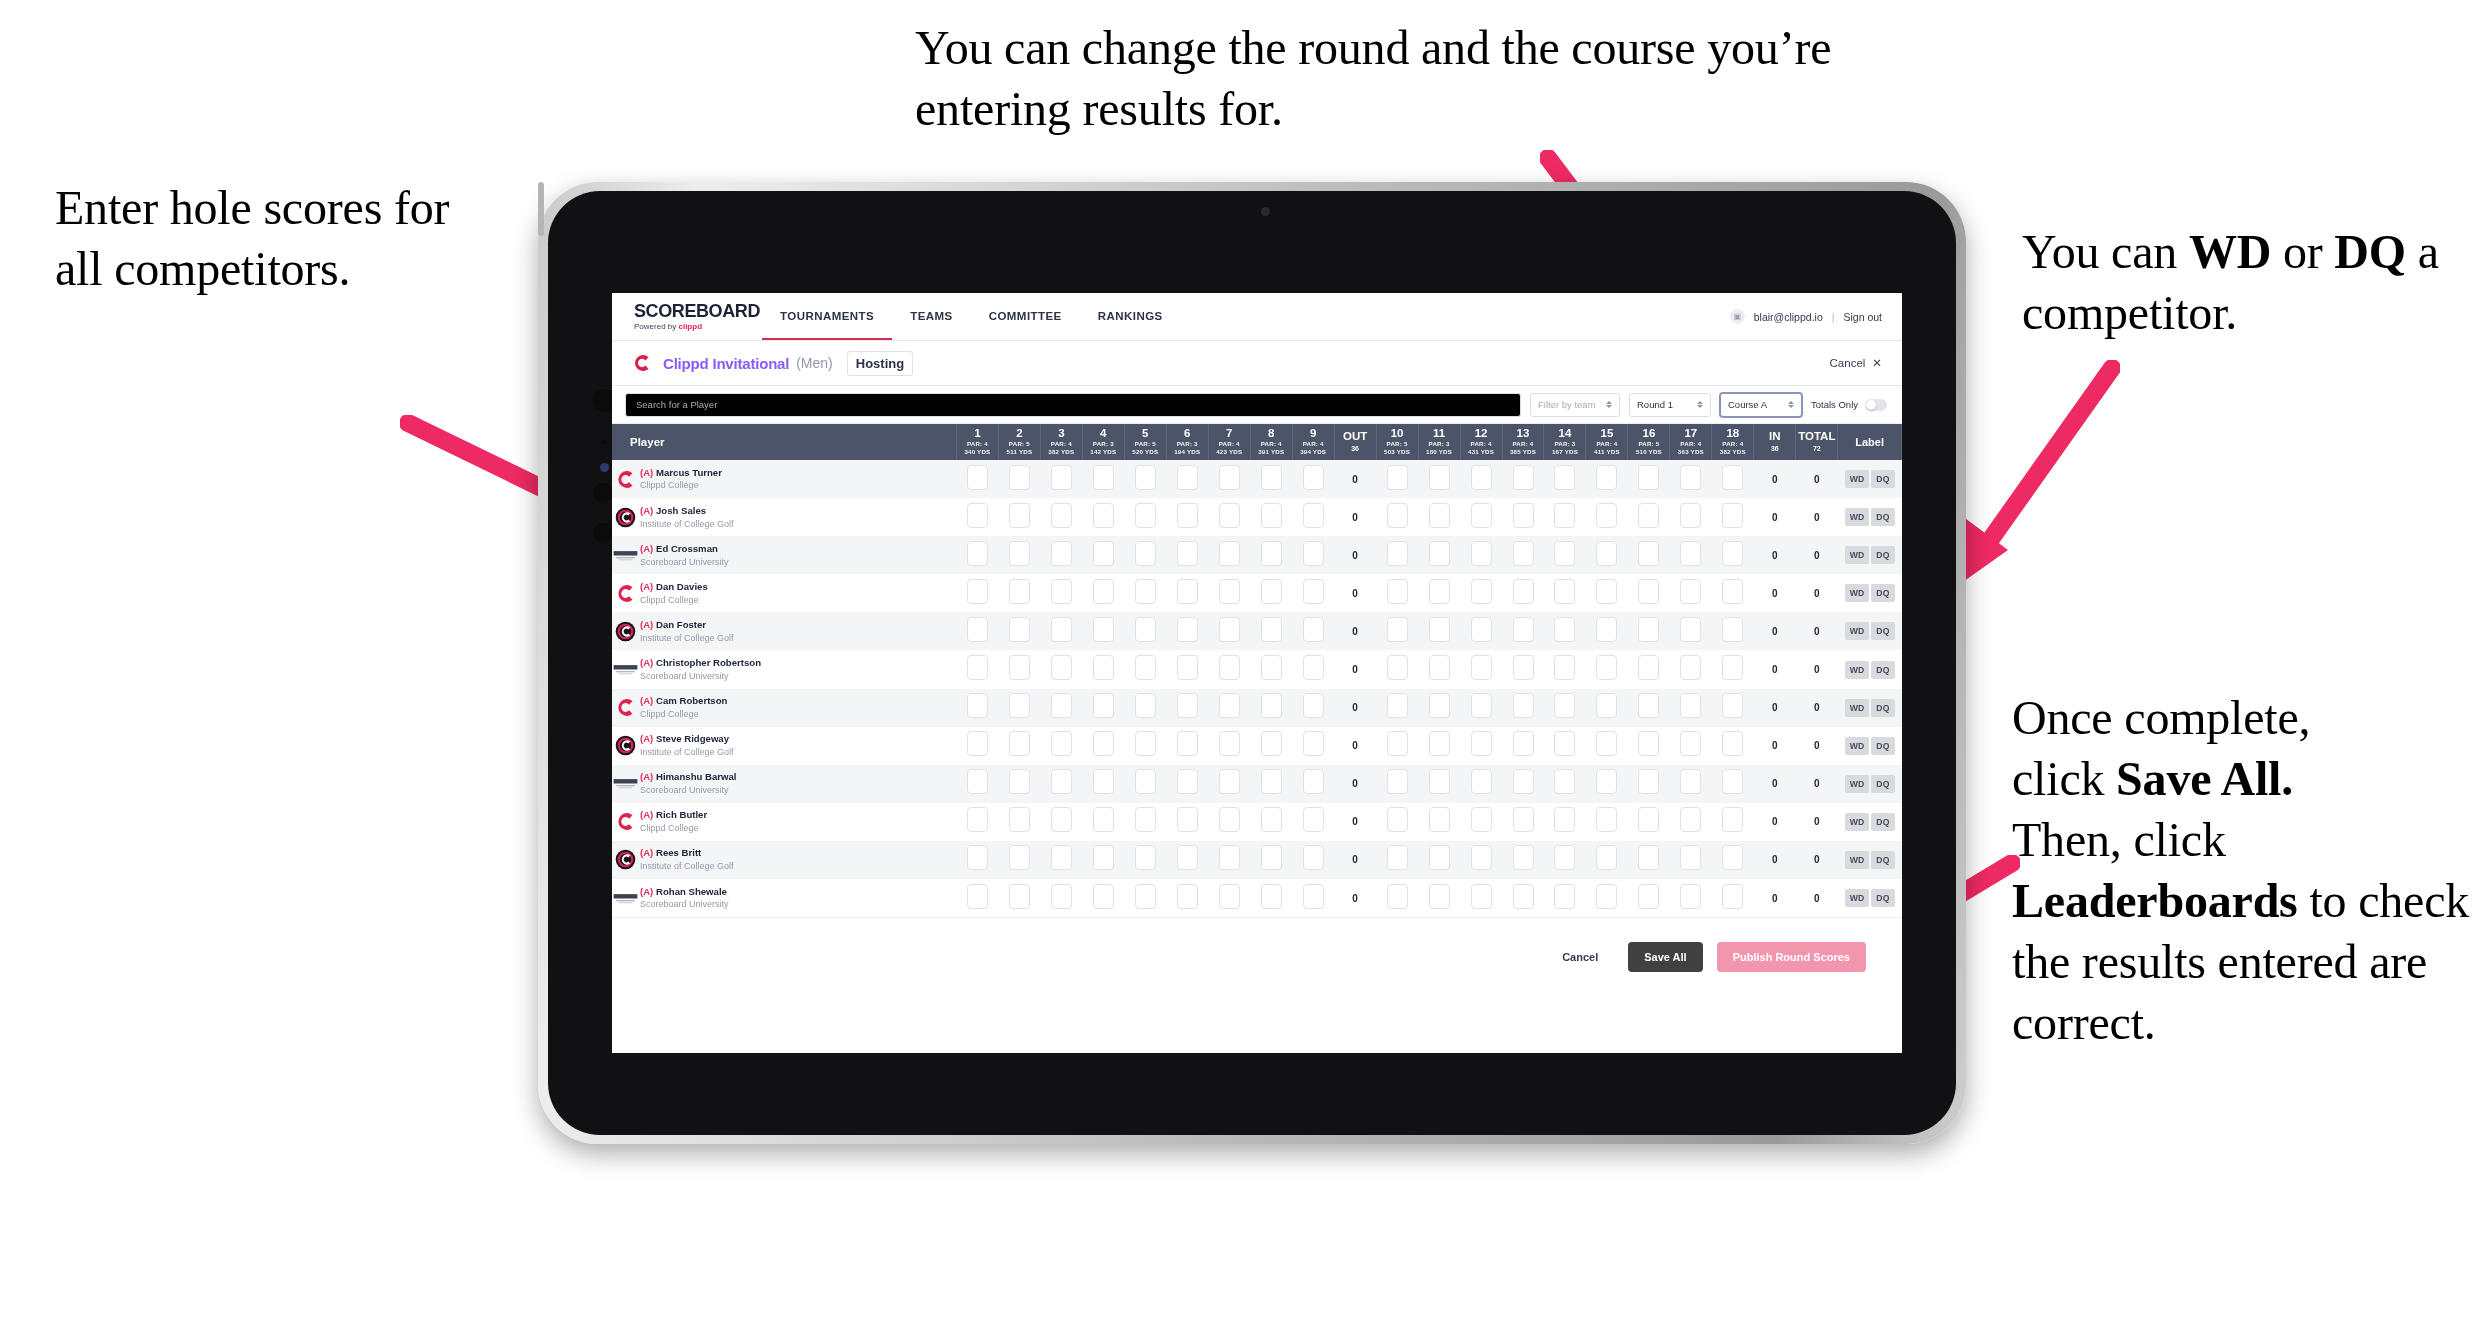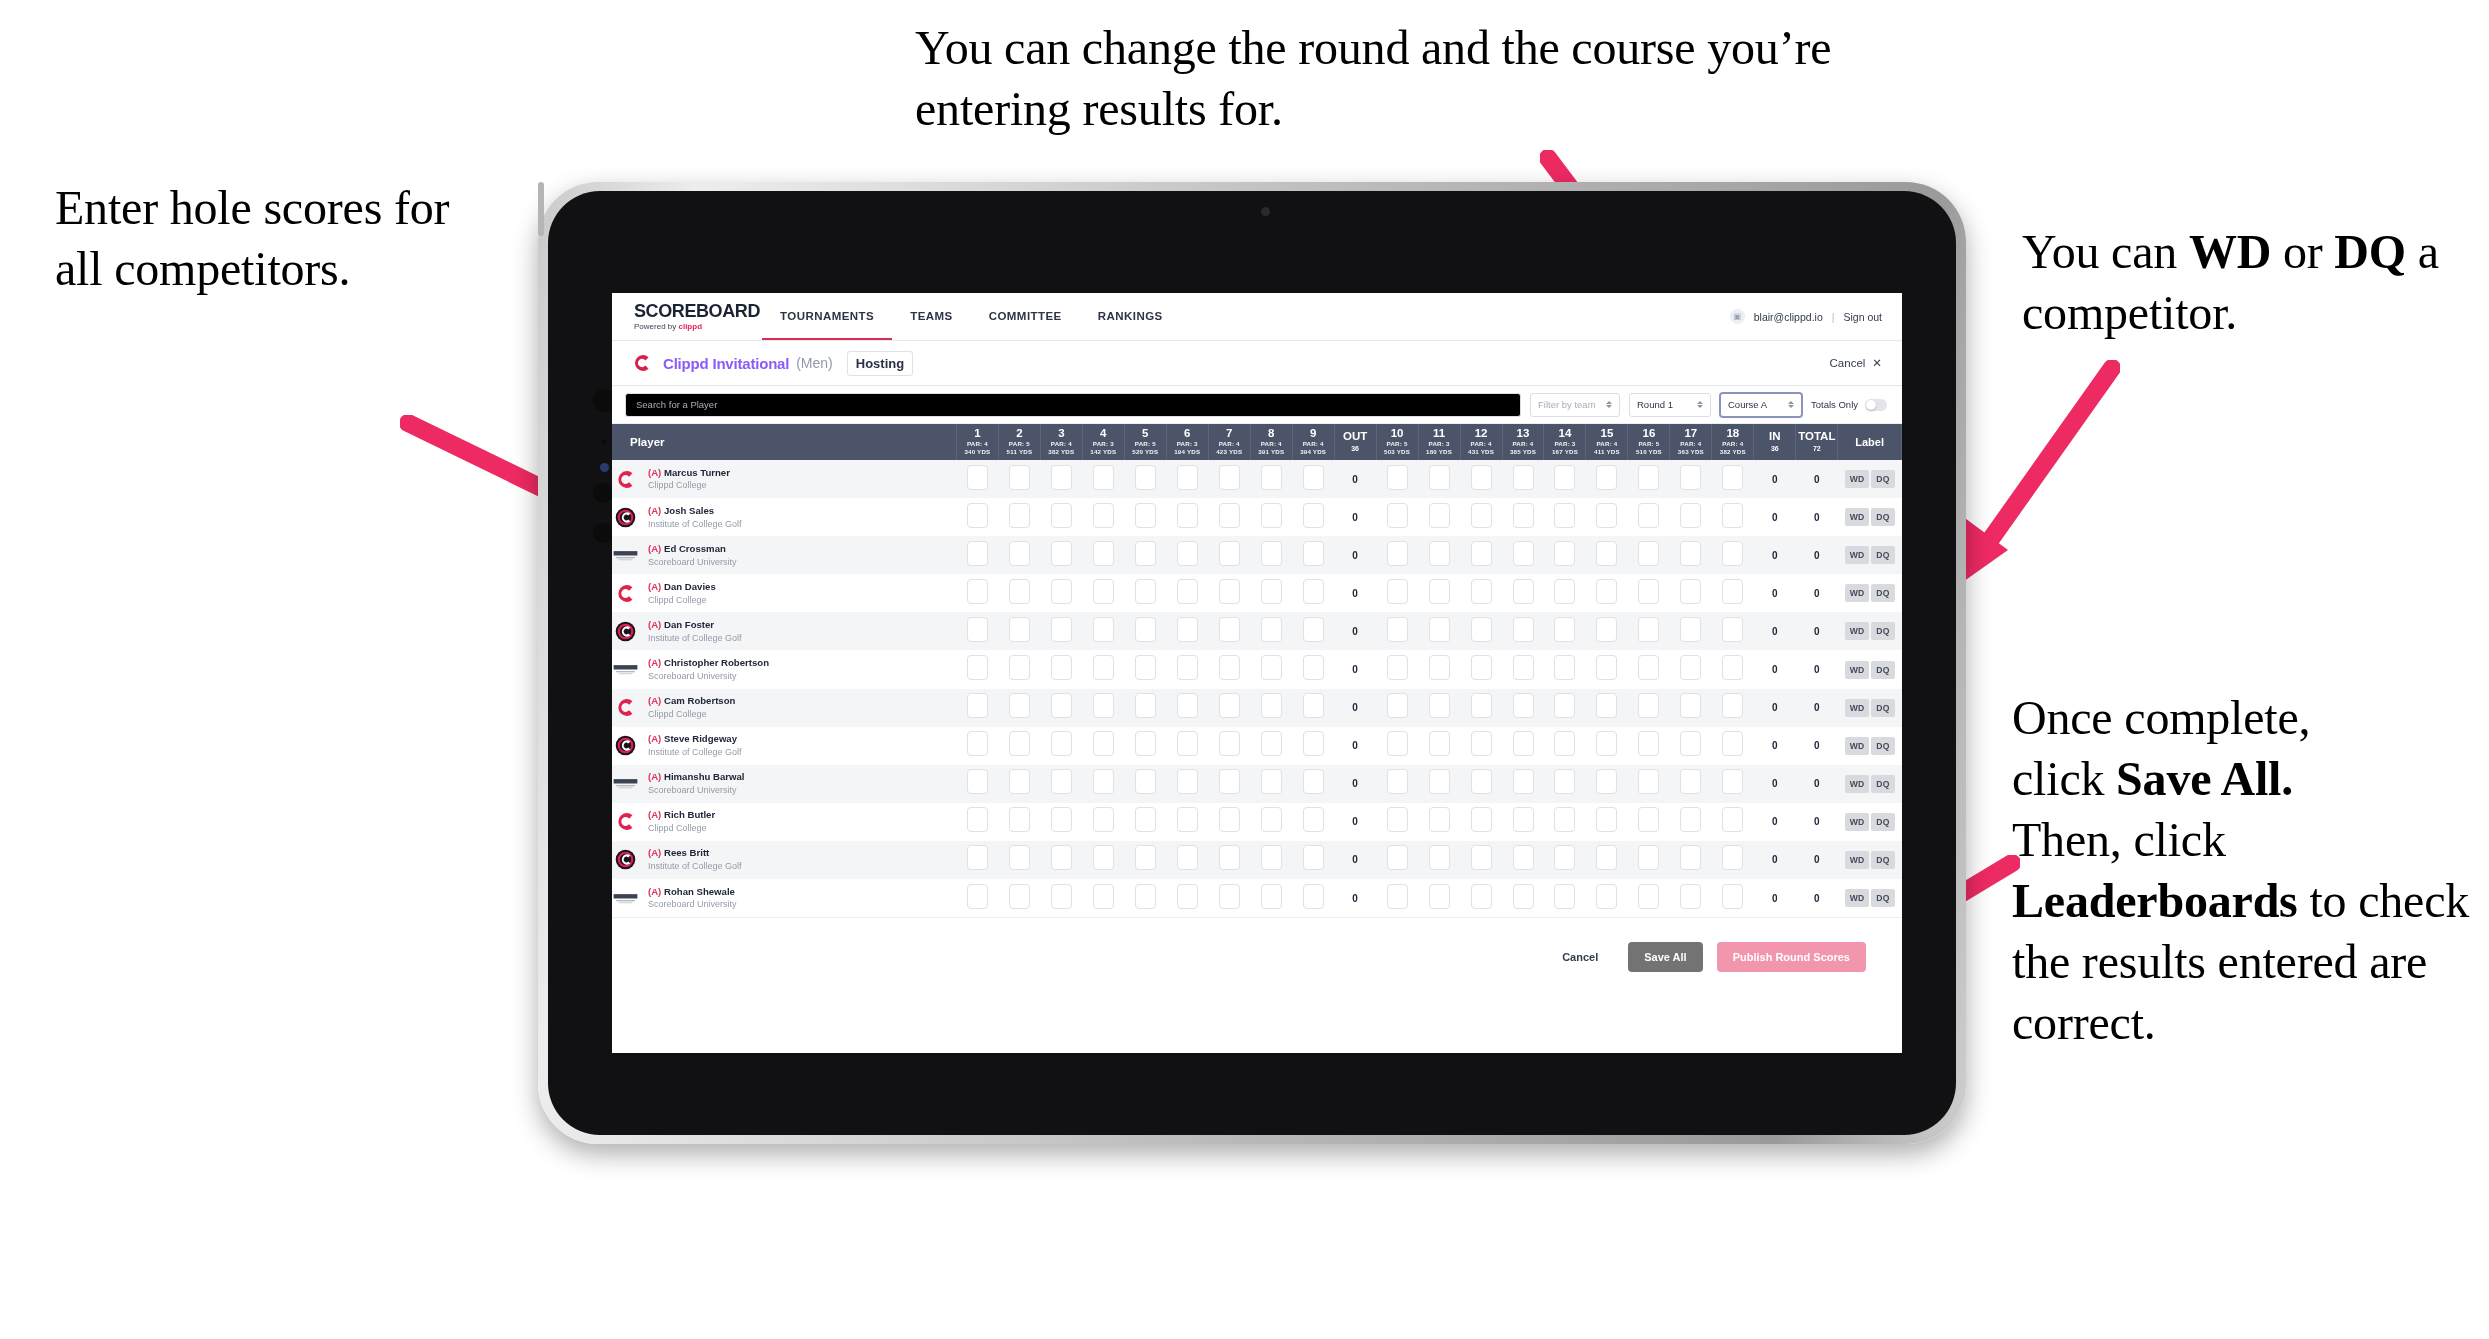--- a/index.html
+++ b/index.html
@@ -116,39 +116,39 @@
   .hpar{font-size:6.2px;font-weight:700;letter-spacing:.2px;line-height:1.35;opacity:.93;}
   .hyds{font-size:6.2px;font-weight:700;letter-spacing:.2px;line-height:1.35;opacity:.93;}
   .sumname{font-size:11.5px;font-weight:800;line-height:1.15;}
   .sumval{font-size:7px;font-weight:700;line-height:1.6;}
 
   #scores tbody tr{height:38.1px;}
   #scores tbody tr.odd{background:#f4f5f7;}
   #scores tbody tr.even{background:#ffffff;}
   #scores tbody td{padding:0;vertical-align:middle;}
   td.c-player{padding-left:10px;}
-  .prow{display:flex;align-items:center;gap:10px;}
+  .prow{display:flex;align-items:center;gap:2px;}
   .pteam-logo{width:26px;height:22px;flex:none;display:flex;align-items:center;justify-content:center;}
   .pn{font-size:9.6px;font-weight:700;color:#20273a;line-height:1.35;}
   .pn .amt{color:#e0315c;}
   .pteam{font-size:9px;color:#949aa8;line-height:1.35;}
   td.c-hole{text-align:center;}
   .cell-input{width:19px;height:23px;border:1px solid #dfe1e7;border-radius:4px;background:#fff;display:inline-block;}
   td.c-sum{text-align:center;font-size:10px;font-weight:700;color:#20273a;}
   td.c-label{text-align:center;}
   .wdq{display:flex;gap:2px;justify-content:center;align-items:center;}
   .wdq span{background:#d8dade;color:#444b5c;font-size:8.6px;font-weight:700;
             padding:4px 5px;border-radius:2px;cursor:pointer;letter-spacing:.2px;}
 
   
   #footer{height:78px;background:#fff;display:flex;align-items:center;
           justify-content:flex-end;gap:14px;padding-right:36px;border-top:1px solid #eceef1;}
   .btn{font-size:11px;border-radius:4px;padding:9px 16px;cursor:pointer;font-weight:600;}
   .btn-text{color:#333b4e;background:transparent;}
-  .btn-grey{background:#737373;color:#fff;}
+  .btn-grey{background:#404040;color:#fff;}
   .btn-pink{background:#f296ae;color:#fff;}
 </style>
 </head>
 <body>
 
 <div class="anno" id="anno-top">You can change the round and the course you’re entering results for.</div>
 <div class="anno" id="anno-left">Enter hole scores for all competitors.</div>
 
 <div class="anno" id="anno-wd"><span>You can </span><b>WD</b><span> or </span><b>DQ</b><span> a competitor.</span></div>
 

